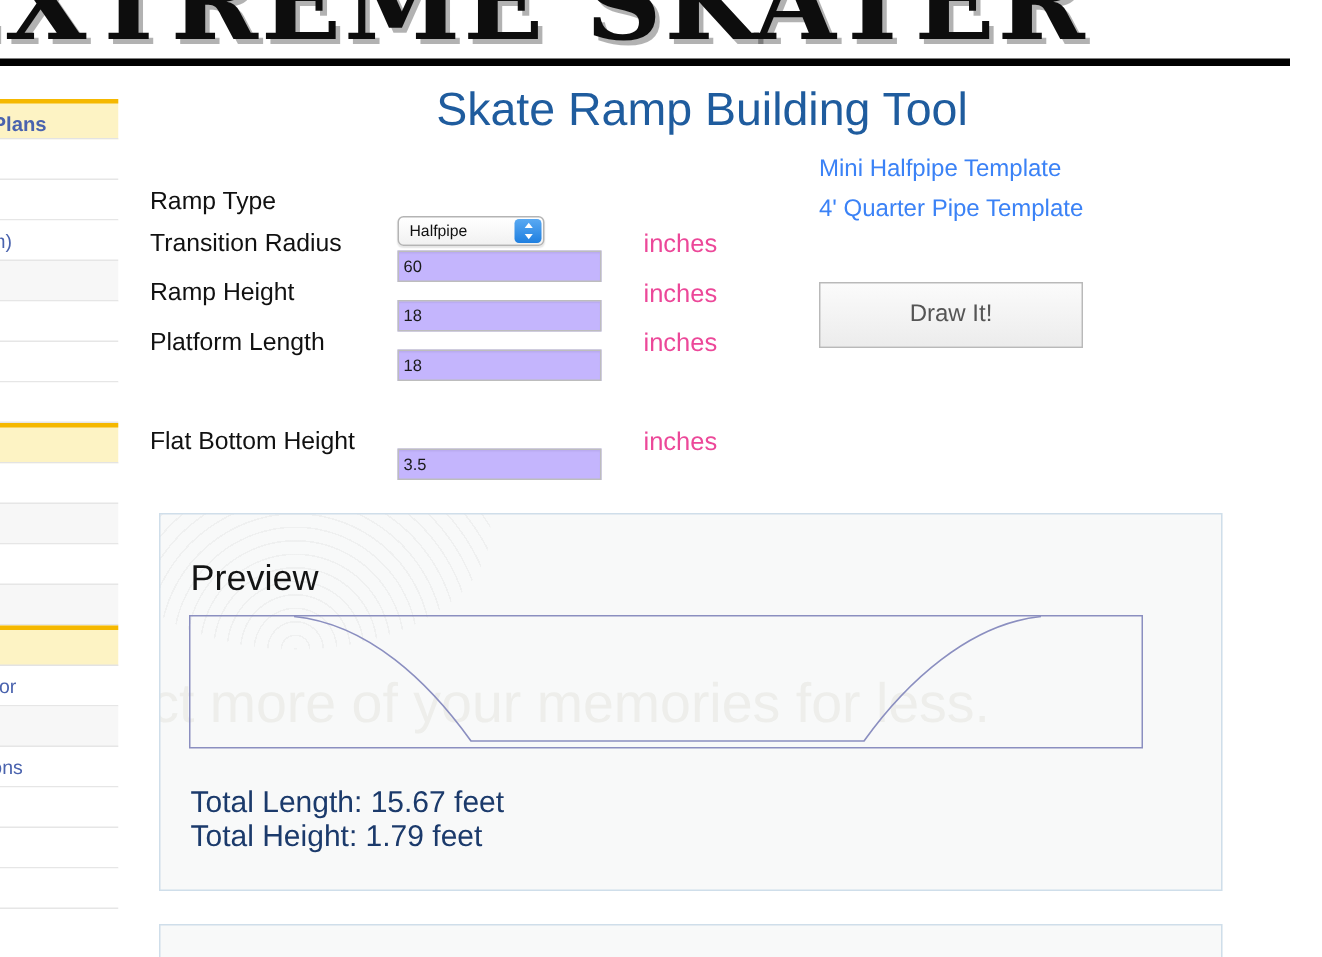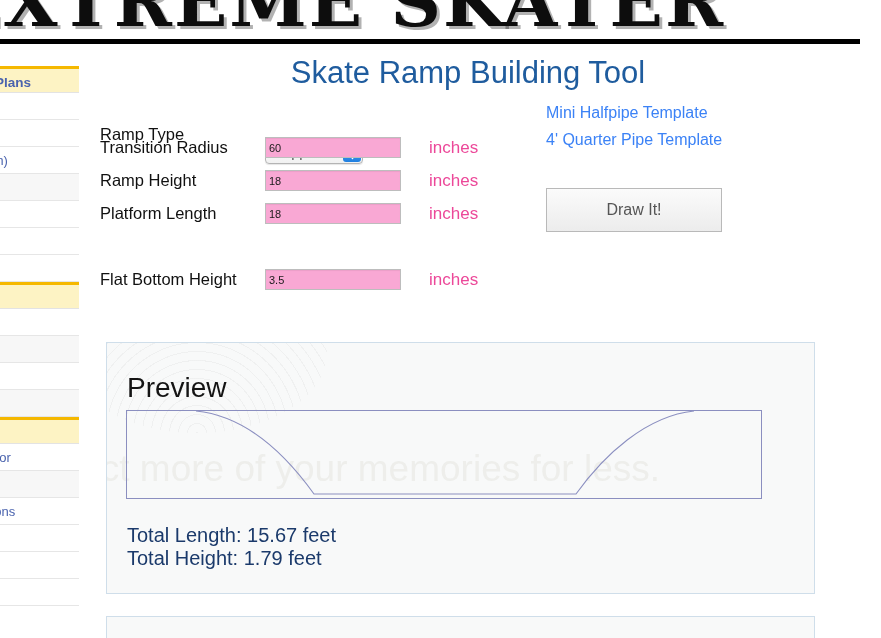--- a/index.html
+++ b/index.html
@@ -128,29 +128,30 @@
     font-size: 16.5px;
     color: #111111;
     vertical-align: middle;
   }
   .form-input {
     display: inline-block;
     vertical-align: middle;
     width: 128px;
     height: 17px;
     border: 1px solid #bdbdbd;
-    background: #f9a8d4;
+    background: #c4b5fd;
     font-family: "Liberation Sans", sans-serif;
     font-size: 11px;
     color: #1a1a1a;
     padding: 1px 3px;
     box-sizing: content-box;
     outline: none;
     border-radius: 0;
     box-shadow: inset 0 1px 1px rgba(0,0,0,0.06);
+    margin-top: 30px;
   }
   .unit {
     display: inline-block;
     vertical-align: middle;
     margin-left: 28px;
     font-size: 17px;
     color: #ec4899;
   }
 
   
@@ -222,21 +223,21 @@
     height: 252px;
     background: #f8f9f9;
     border: 1px solid #cfdeea;
     box-sizing: border-box;
     overflow: hidden;
   }
   #preview-title {
     position: absolute;
     left: 20px;
     top: 29px;
-    font-size: 28px;
+    font-size: 24px;
     color: #141414;
     font-weight: normal;
     margin: 0;
   }
   #watermark-rings {
     position: absolute;
     left: -40px;
     top: -70px;
     width: 260px;
     height: 160px;

